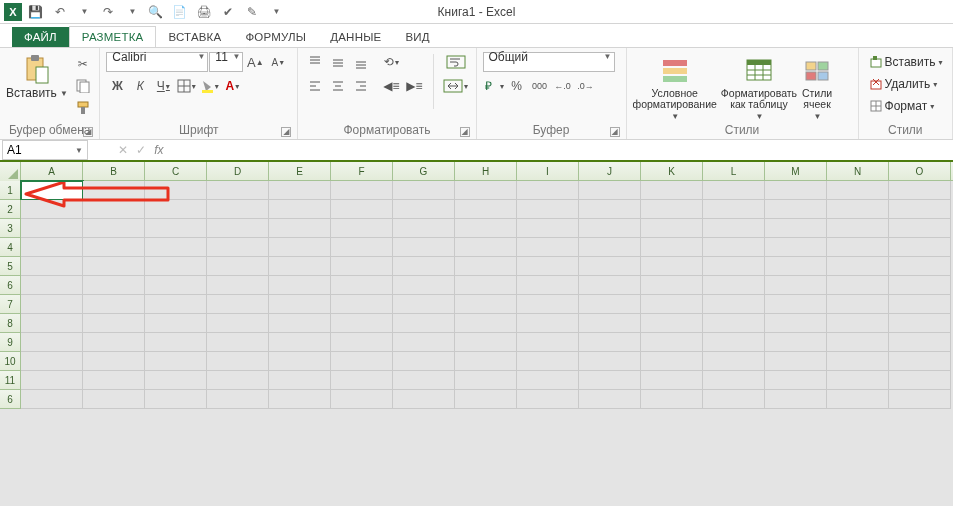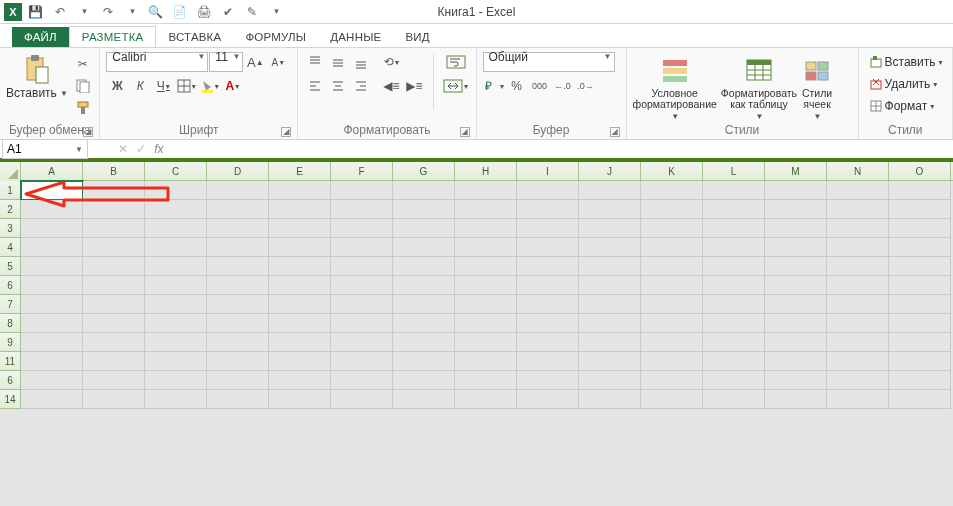--- a/index.html
+++ b/index.html
@@ -21,21 +21,21 @@
 .bigbtn{display:flex;flex-direction:column;align-items:center;justify-content:flex-start;gap:2px;cursor:pointer;padding-top:2px}
 .bigbtn .ico{width:32px;height:32px;display:flex;align-items:center;justify-content:center}
 .bigbtn .lbl{font-size:10.5px;color:#333;text-align:center;line-height:11px;display:flex;align-items:center;gap:2px}
 .col{display:flex;flex-direction:column;gap:2px}
 .row{display:flex;gap:1px;align-items:center}
 .smbtn{width:22px;height:20px;display:flex;align-items:center;justify-content:center;cursor:pointer;color:#555}
 .combo{height:20px;border:1px solid #bbb;background:#fff;display:flex;align-items:center;padding:0 2px 11px 5px;font-size:11px;color:#333}
 .combo .arr{margin-left:auto;font-size:8px;color:#666}
 .sep{width:1px;background:#ddd;height:55px;margin:2px 4px 0}
 .txtbtn{display:flex;align-items:center;gap:2px;cursor:pointer;height:20px;padding:0 4px;font-size:11px;color:#333}
-.namebox-row{height:22px;display:flex;align-items:center;border-bottom:4px solid #4d7c0f}
+.namebox-row{height:22px;display:flex;align-items:center;border-bottom:2px solid #4d7c0f}
 .namebox{width:86px;height:20px;border:1px solid #ccc;margin-left:2px;display:flex;align-items:center;padding:0 4px;font-size:11px}
 .namebox .arr{margin-left:auto;font-size:8px;color:#666}
 .fx-zone{display:flex;align-items:center;gap:8px;padding-left:30px;color:#aaa}
 .fx-zone .fbtn{color:#bbb;font-size:12px}
 .fx-zone .fx{font-style:italic;font-size:12px;color:#888}
 .sheet-area{position:relative;height:344px;background:#e4e4e4}
 .colhdr-row{display:flex;height:19px;background:linear-gradient(#f0f5ec,#e3ecd9);border-bottom:1px solid #a5c294}
 .selall{width:21px;height:19px;background:linear-gradient(#f0f5ec,#e3ecd9);border-right:1px solid #a5c294;position:relative}
 .selall:after{content:"";position:absolute;right:2px;bottom:2px;width:0;height:0;border:5px solid transparent;border-bottom-color:#9fbb8d;border-right-color:#9fbb8d}
 .colhdr{width:62px;text-align:center;font-size:10px;color:#3a5f2c;border-right:1px solid #a5c294;display:flex;align-items:center;justify-content:center;background:linear-gradient(#f0f5ec,#e3ecd9)}
@@ -532,57 +532,57 @@
         <div class="cell"></div>
         <div class="cell"></div>
         <div class="cell"></div>
         <div class="cell"></div>
         <div class="cell"></div>
         <div class="cell"></div>
         <div class="cell"></div>
         <div class="cell"></div>
       </div>
       <div class="grow">
+        <div class="rowhdr">10</div>
+        <div class="cell"></div>
+        <div class="cell"></div>
+        <div class="cell"></div>
+        <div class="cell"></div>
+        <div class="cell"></div>
+        <div class="cell"></div>
+        <div class="cell"></div>
+        <div class="cell"></div>
+        <div class="cell"></div>
+        <div class="cell"></div>
+        <div class="cell"></div>
+        <div class="cell"></div>
+        <div class="cell"></div>
+        <div class="cell"></div>
+        <div class="cell"></div>
+      </div>
+      <div class="grow">
         <div class="rowhdr">11</div>
         <div class="cell"></div>
         <div class="cell"></div>
         <div class="cell"></div>
         <div class="cell"></div>
         <div class="cell"></div>
         <div class="cell"></div>
         <div class="cell"></div>
         <div class="cell"></div>
         <div class="cell"></div>
         <div class="cell"></div>
         <div class="cell"></div>
         <div class="cell"></div>
         <div class="cell"></div>
         <div class="cell"></div>
         <div class="cell"></div>
       </div>
       <div class="grow">
         <div class="rowhdr">6</div>
-        <div class="cell"></div>
-        <div class="cell"></div>
-        <div class="cell"></div>
-        <div class="cell"></div>
-        <div class="cell"></div>
-        <div class="cell"></div>
-        <div class="cell"></div>
-        <div class="cell"></div>
-        <div class="cell"></div>
-        <div class="cell"></div>
-        <div class="cell"></div>
-        <div class="cell"></div>
-        <div class="cell"></div>
-        <div class="cell"></div>
-        <div class="cell"></div>
-      </div>
-      <div class="grow">
-        <div class="rowhdr">14</div>
         <div class="cell"></div>
         <div class="cell"></div>
         <div class="cell"></div>
         <div class="cell"></div>
         <div class="cell"></div>
         <div class="cell"></div>
         <div class="cell"></div>
         <div class="cell"></div>
         <div class="cell"></div>
         <div class="cell"></div>

